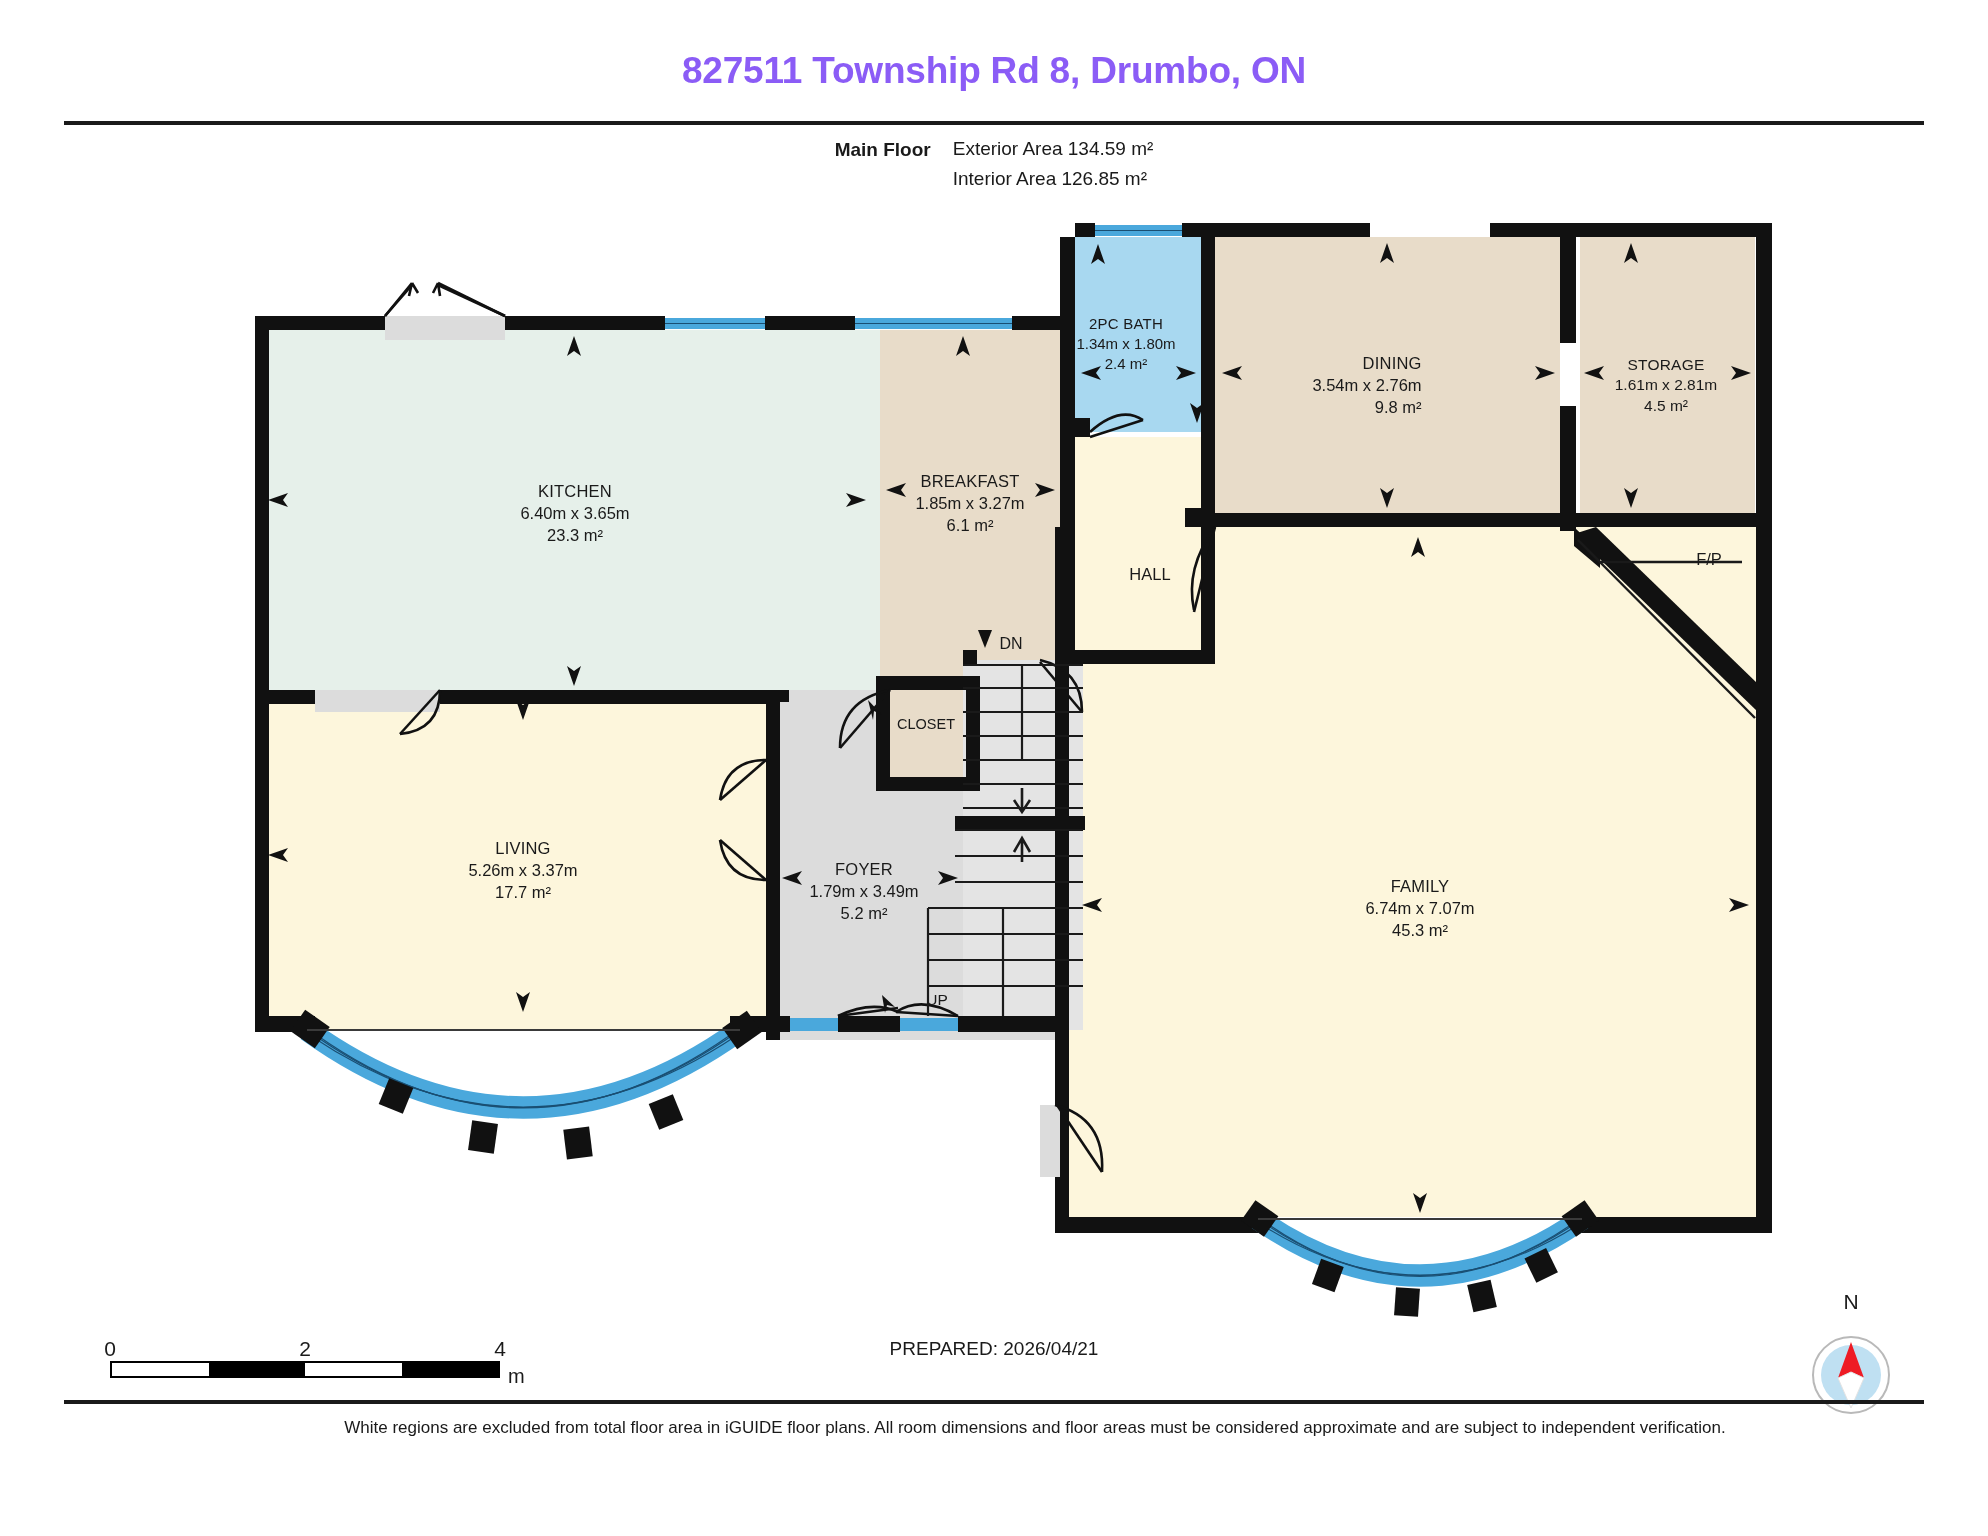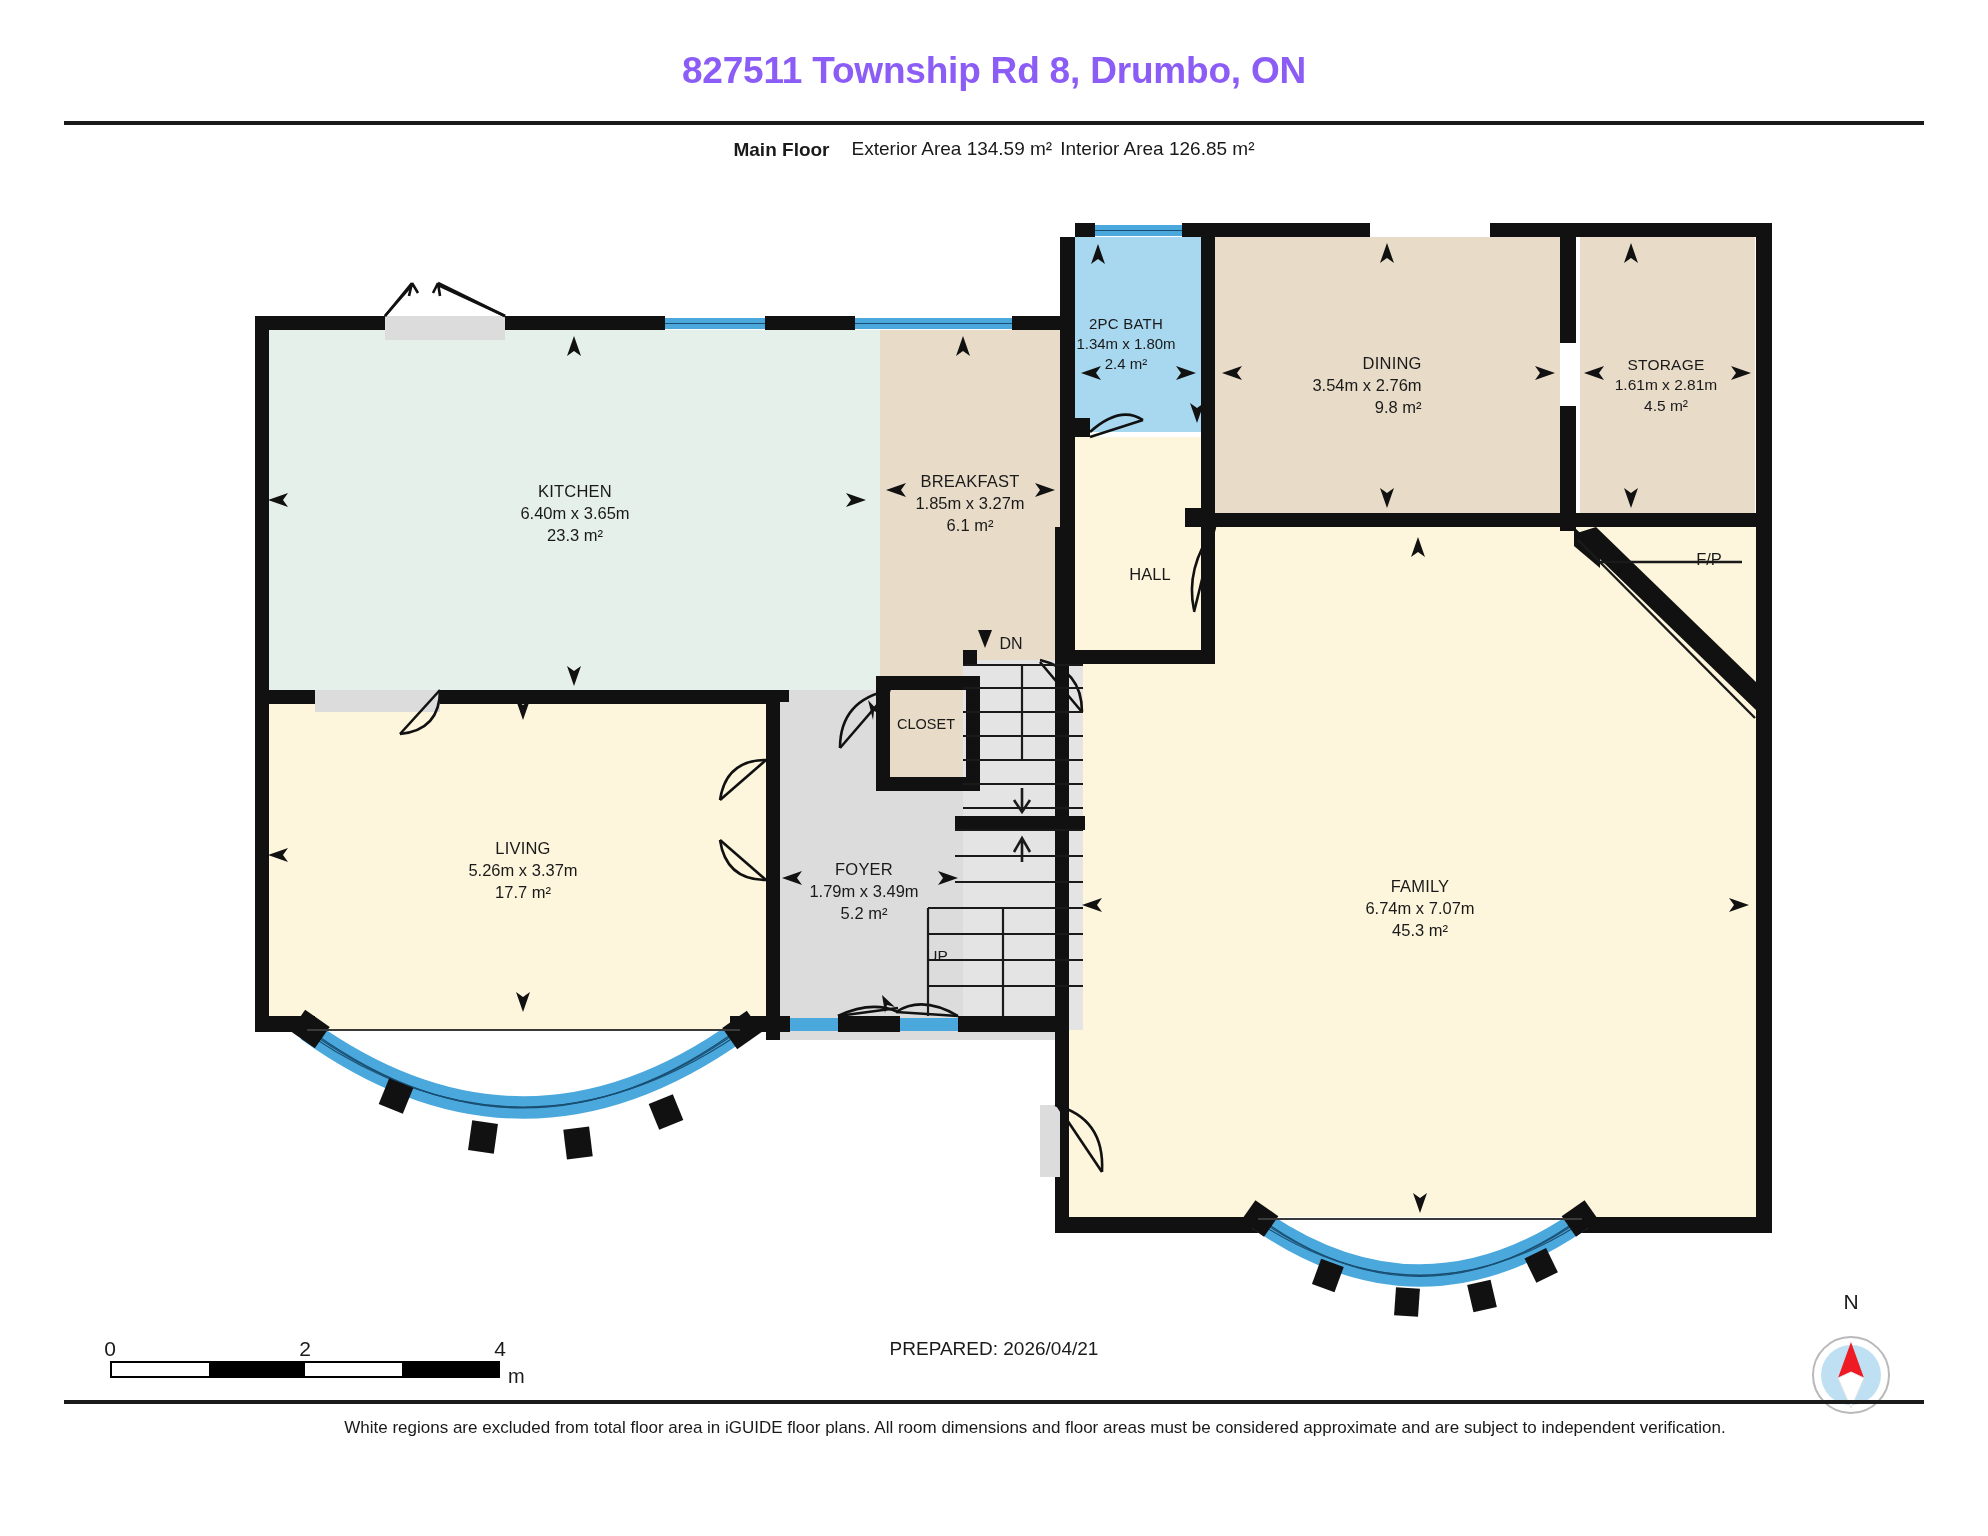--- a/index.html
+++ b/index.html
@@ -53,20 +53,21 @@
     display: flex;
     gap: 22px;
     font-size: 19px;
   }
   .sub-floor {
     font-weight: bold;
     padding-top: 1px;
   }
   .sub-areas {
     display: flex;
+    flex-direction: column;
     gap: 8px;
   }
 
   
   .plan {
     position: absolute;
     left: 0;
     top: 0;
     width: 1988px;
     height: 1536px;
@@ -505,21 +506,21 @@
   <div class="room-label" style="left:1420px; top:895px;">
     <div class="nm">FAMILY</div>
     <div class="dim">6.74m x 7.07m</div>
     <div class="area">45.3 m²</div>
   </div>
 
   <div class="room-label single" style="left:1150px; top:575px;">HALL</div>
   <div class="room-label single" style="left:926px; top:725px; font-size:14.5px;">CLOSET</div>
   <div class="room-label single" style="left:1709px; top:560px;">F/P</div>
   <div class="room-label single" style="left:1011px; top:644px; font-size:16px;">DN</div>
-  <div class="room-label single" style="left:937px; top:956px; font-size:15.5px;">UP</div>
+  <div class="room-label single" style="left:937px; top:1000px; font-size:15.5px;">UP</div>
 
   <div class="scalebar">
     <div class="scale-nums">
       <span style="left:0px;">0</span>
       <span style="left:195px;">2</span>
       <span style="left:390px;">4</span>
     </div>
     <div class="scale-track">
       <i></i>
       <i class="f"></i>

